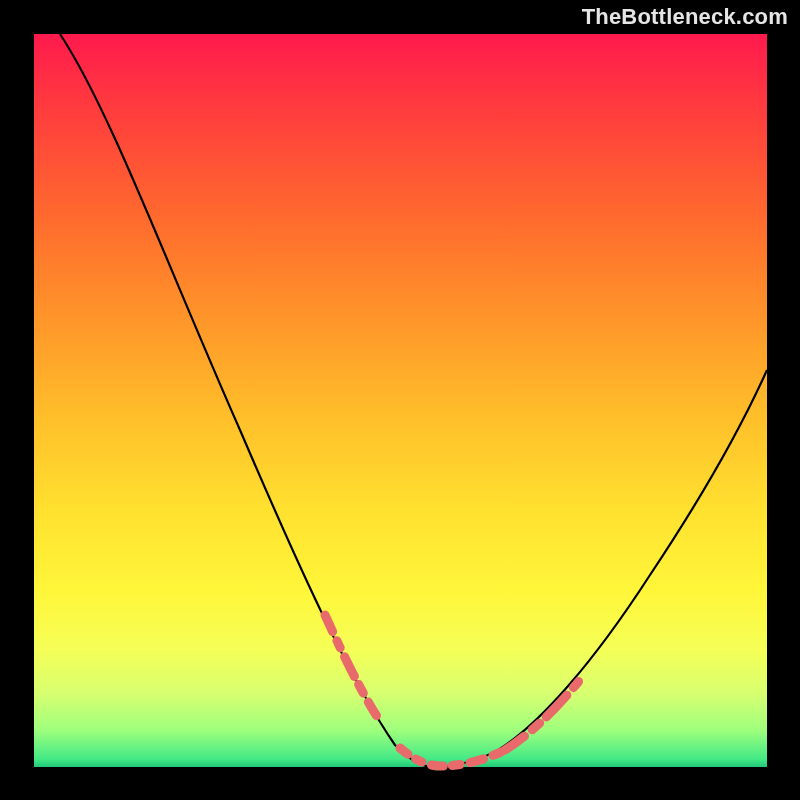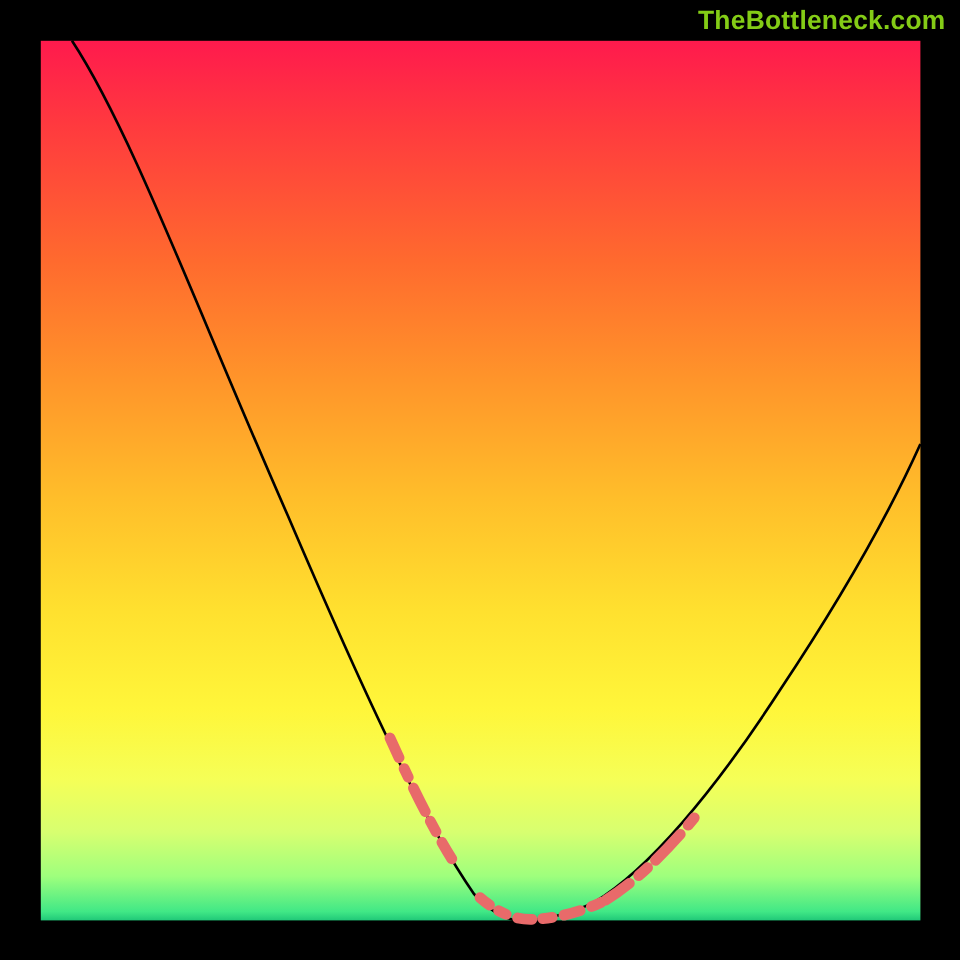--- a/index.html
+++ b/index.html
@@ -39,21 +39,21 @@
       #20c878 100%
     );
   }
   .watermark {
     position: absolute;
     top: 4px;
     right: 12px;
     font-family: Arial, Helvetica, sans-serif;
     font-size: 22px;
     font-weight: 600;
-    color: #84cc16;
+    color: #e5e5e5;
     letter-spacing: 0.2px;
   }
   svg.curves {
     position: absolute;
     inset: 0;
     width: 800px;
     height: 800px;
     pointer-events: none;
   }
 </style>

